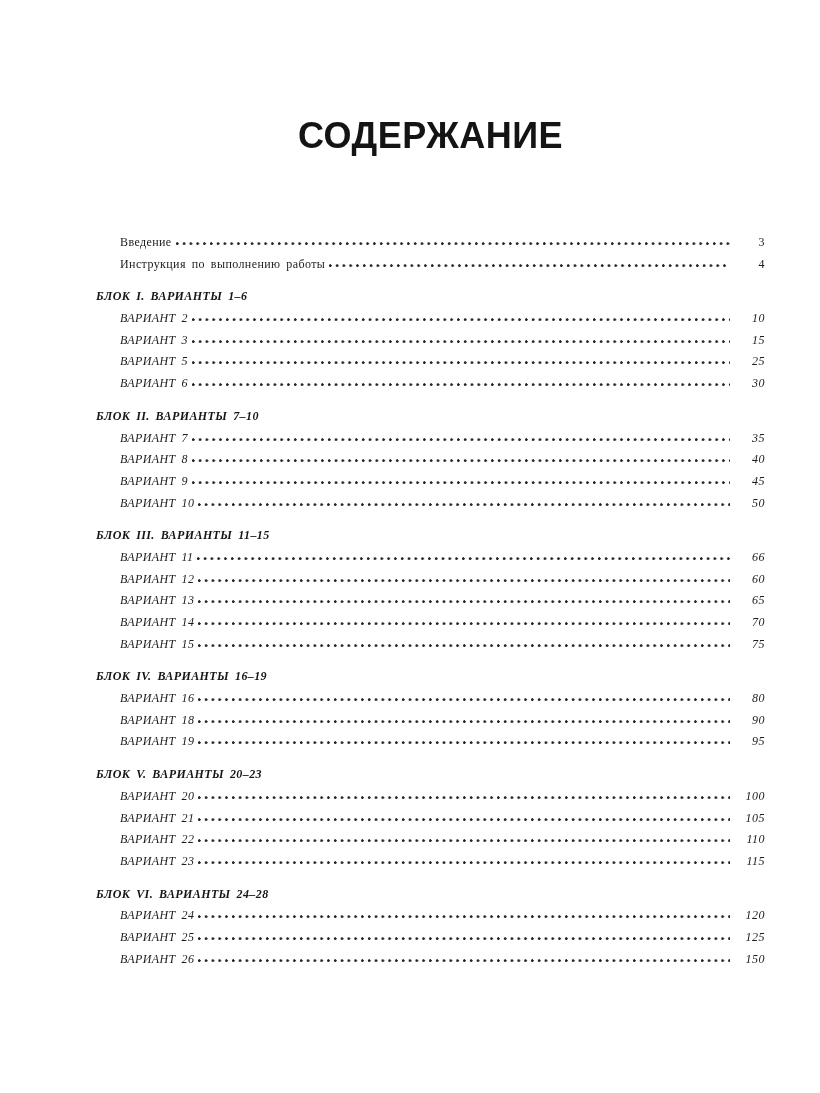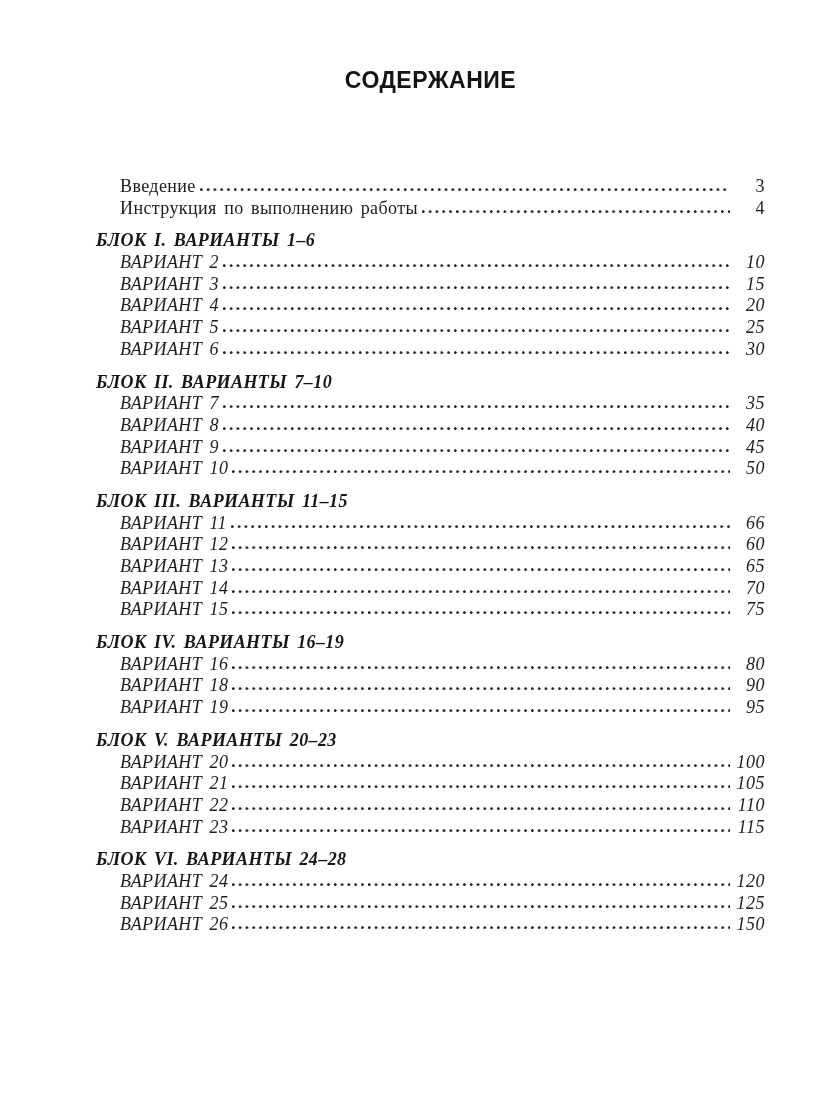--- a/index.html
+++ b/index.html
@@ -16,31 +16,31 @@
   }
   .page {
     position: relative;
     width: 820px;
     height: 1093px;
     background: #ffffff;
   }
   .title {
     font-family: "Liberation Sans", "DejaVu Sans", sans-serif;
     font-weight: 700;
-    font-size: 23px;
+    font-size: 36px;
     line-height: 32px;
     letter-spacing: 0.5px;
     text-align: center;
     color: #141414;
     margin: 0;
-    padding: 64px 55px 0 96px;
+    padding: 120px 55px 0 96px;
   }
   .toc {
     margin: 80px 55px 0 96px;
-    font-size: 18px;
+    font-size: 12px;
   }
   .row {
     display: flex;
     align-items: baseline;
     height: 21.7px;
     line-height: 21.7px;
     padding-left: 24px;
   }
   .label {
     white-space: nowrap;
@@ -106,25 +106,20 @@
     <span class="leader"></span>
     <span class="pagenum">10</span>
   </div>
 
   <div class="row">
     <span class="label">ВАРИАНТ 3</span>
     <span class="leader"></span>
     <span class="pagenum">15</span>
   </div>
 
-  <div class="row">
-    <span class="label">ВАРИАНТ 4</span>
-    <span class="leader"></span>
-    <span class="pagenum">20</span>
-  </div>
 
   <div class="row">
     <span class="label">ВАРИАНТ 5</span>
     <span class="leader"></span>
     <span class="pagenum">25</span>
   </div>
 
   <div class="row">
     <span class="label">ВАРИАНТ 6</span>
     <span class="leader"></span>

